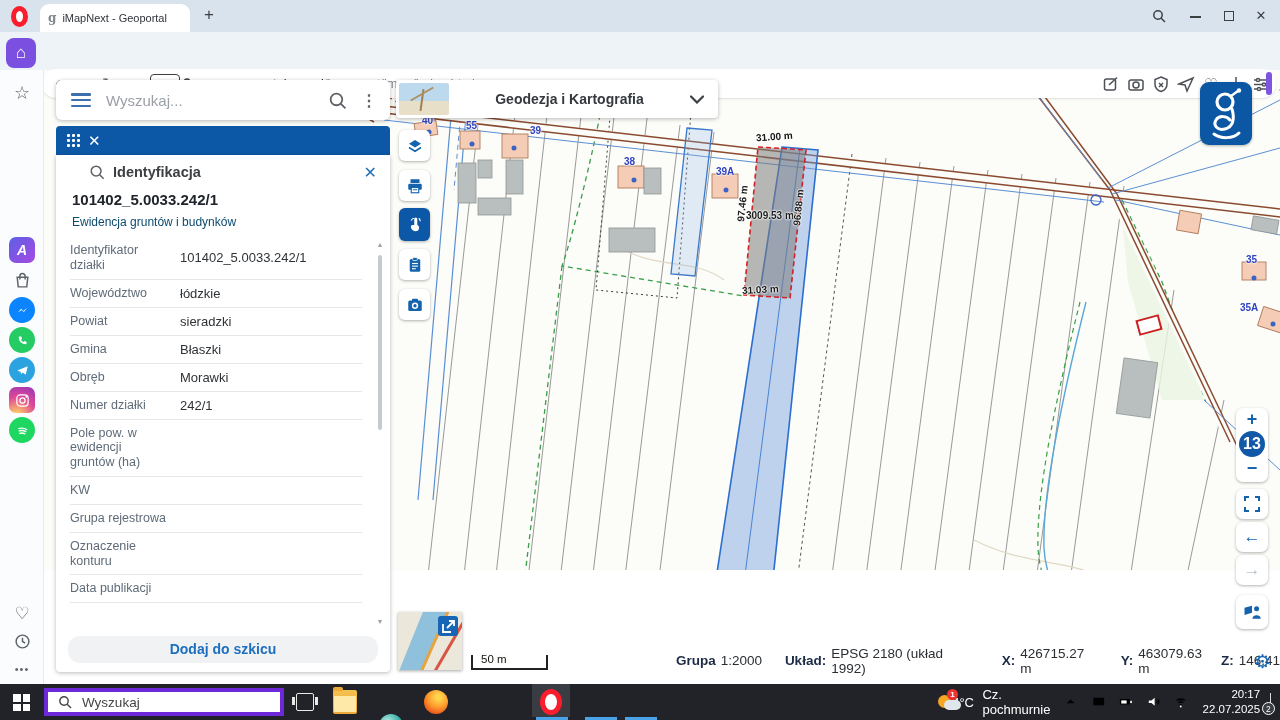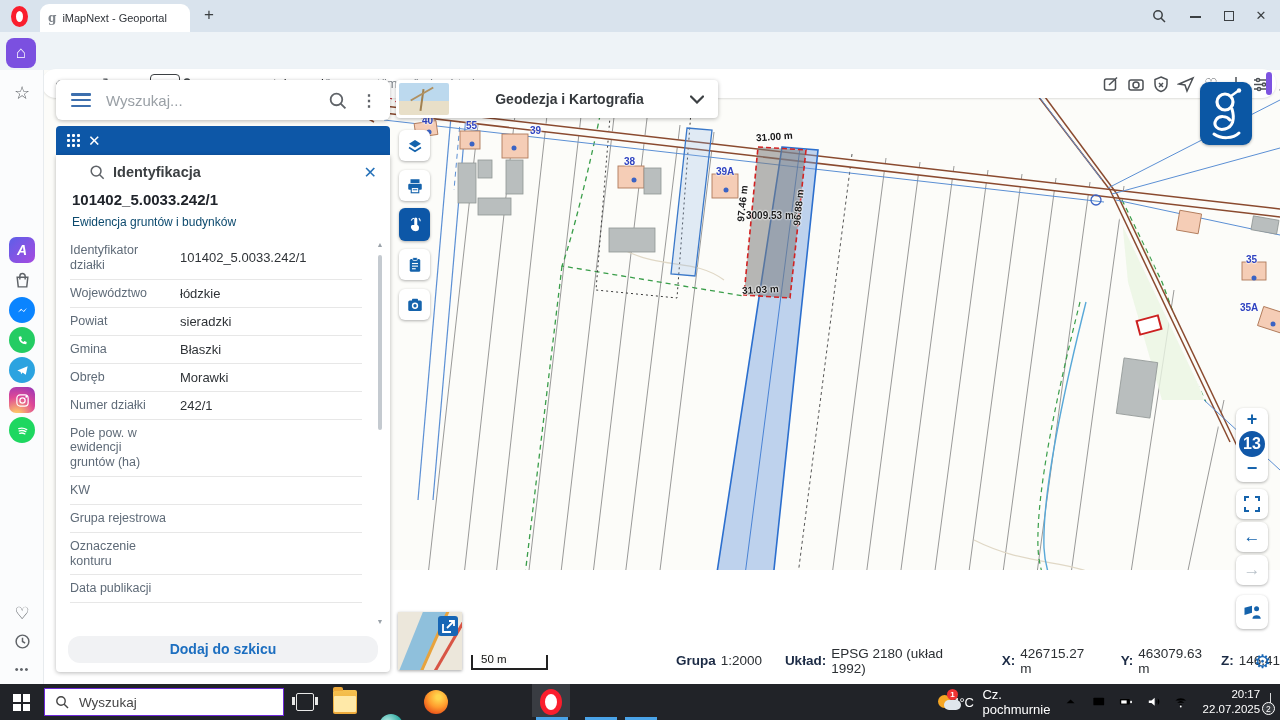--- a/index.html
+++ b/index.html
@@ -105,21 +105,21 @@
   
   #statusbar { position:absolute; left:660px; top:645px; width:620px; height:31px; background:rgba(255,255,255,.97); display:flex; align-items:center; font-size:13.5px; color:#2b2f33; padding-left:16px; gap:5px; }
   #statusbar b { color:#1c2b45; }
   #statusbar .gap { width:13px; }
   #status-gear { position:absolute; right:9px; top:5px; font-size:19px; color:#1766b5; }
 
   
   #taskbar { position:absolute; left:0; top:684px; width:1280px; height:36px; background:#212328; }
   #start { position:absolute; left:13px; top:10px; width:17px; height:17px; display:grid; grid-template-columns:1fr 1fr; gap:2px; }
   #start i { background:#fff; }
-  #tb-search { position:absolute; left:44px; top:4px; width:240px; height:28px; background:#fff; border:1px solid #6d28d9; display:flex; align-items:center; gap:10px; padding-left:10px; font-size:13.5px; color:#454545; }
+  #tb-search { position:absolute; left:44px; top:4px; width:240px; height:28px; background:#fff; border:4px solid #6d28d9; display:flex; align-items:center; gap:10px; padding-left:10px; font-size:13.5px; color:#454545; }
   #taskview { position:absolute; left:296px; top:9px; width:18px; height:18px; border:1.6px solid #e8e8e8; border-radius:2px; }
   #taskview i { position:absolute; left:-5px; top:3px; width:3px; height:8px; background:#e8e8e8; }
   #taskview em { position:absolute; right:-5px; top:3px; width:3px; height:8px; background:#e8e8e8; }
   .tb-app { position:absolute; top:690px; width:24px; height:24px; }
   #app-opera-bg { position:absolute; left:532px; top:684px; width:38px; height:33px; background:#393c42; }
   .underline { position:absolute; top:717px; height:3px; background:#4aa3e8; }
   #folder-ic { background:linear-gradient(180deg,#f5c14f,#eda93b); border-radius:2px; position:relative; }
   #folder-ic i { position:absolute; left:0; top:-3px; width:10px; height:4px; background:#eda93b; border-radius:2px 2px 0 0; }
   #folder-ic em { position:absolute; left:1px; top:6px; width:22px; height:16px; background:#ffe9a8; border-radius:1px; }
   #teal-ic { border-radius:50%; background:radial-gradient(circle at 35% 35%,#bfeee8,#2aa8a0 60%,#1c7f78); position:relative; overflow:hidden; }

